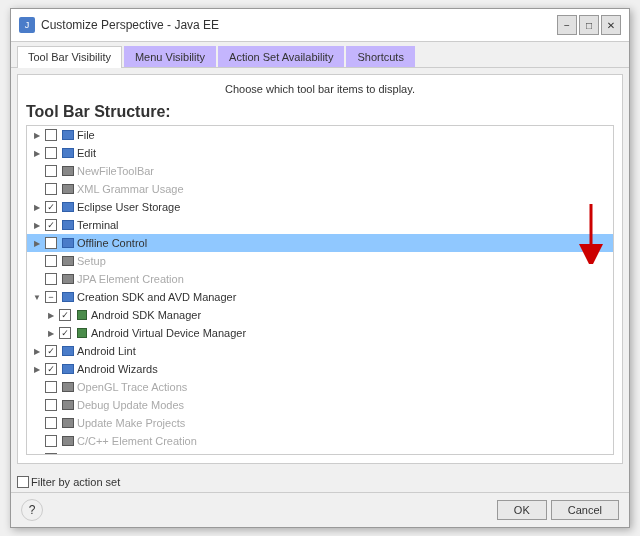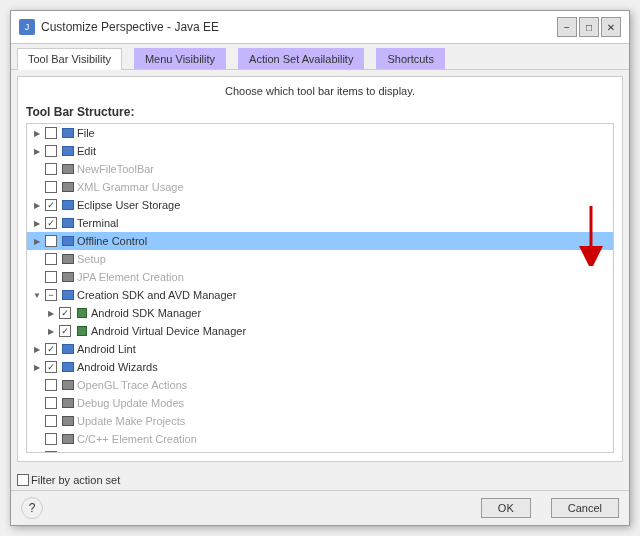--- a/index.html
+++ b/index.html
@@ -59,21 +59,21 @@
       align-items: center;
       justify-content: center;
       font-size: 10px;
       color: #333;
     }
     .tabs {
       background: #f0f0f0;
       border-bottom: 1px solid #ccc;
       display: flex;
       padding: 4px 6px 0;
-      gap: 12px;
+      gap: 2px;
     }
     .tab {
       padding: 4px 10px;
       font-size: 11px;
       cursor: pointer;
       border: 1px solid transparent;
       border-bottom: none;
       color: #333;
       background: #c4b5fd;
     }
@@ -90,21 +90,21 @@
       margin: 6px;
       padding: 8px;
     }
     .description {
       font-size: 11px;
       color: #333;
       margin-bottom: 8px;
       text-align: center;
     }
     .section-label {
-      font-size: 12px;
+      font-size: 16px;
       color: #333;
       margin-bottom: 4px;
       font-weight: bold;
     }
     .tree-container {
       border: 1px solid #ccc;
       background: #fff;
       height: 330px;
       overflow-y: scroll;
       overflow-x: hidden;
@@ -205,21 +205,21 @@
       background: #f0f0f0;
       display: flex;
       align-items: center;
       justify-content: center;
       cursor: pointer;
       font-size: 12px;
       color: #333;
     }
     .bottom-right-btns {
       display: flex;
-      gap: 20px;
+      gap: 4px;
     }
     .action-btn {
       padding: 3px 16px;
       font-size: 11px;
       border: 1px solid #999;
       background: #e8e8e8;
       cursor: pointer;
       color: #333;
     }
   </style>

